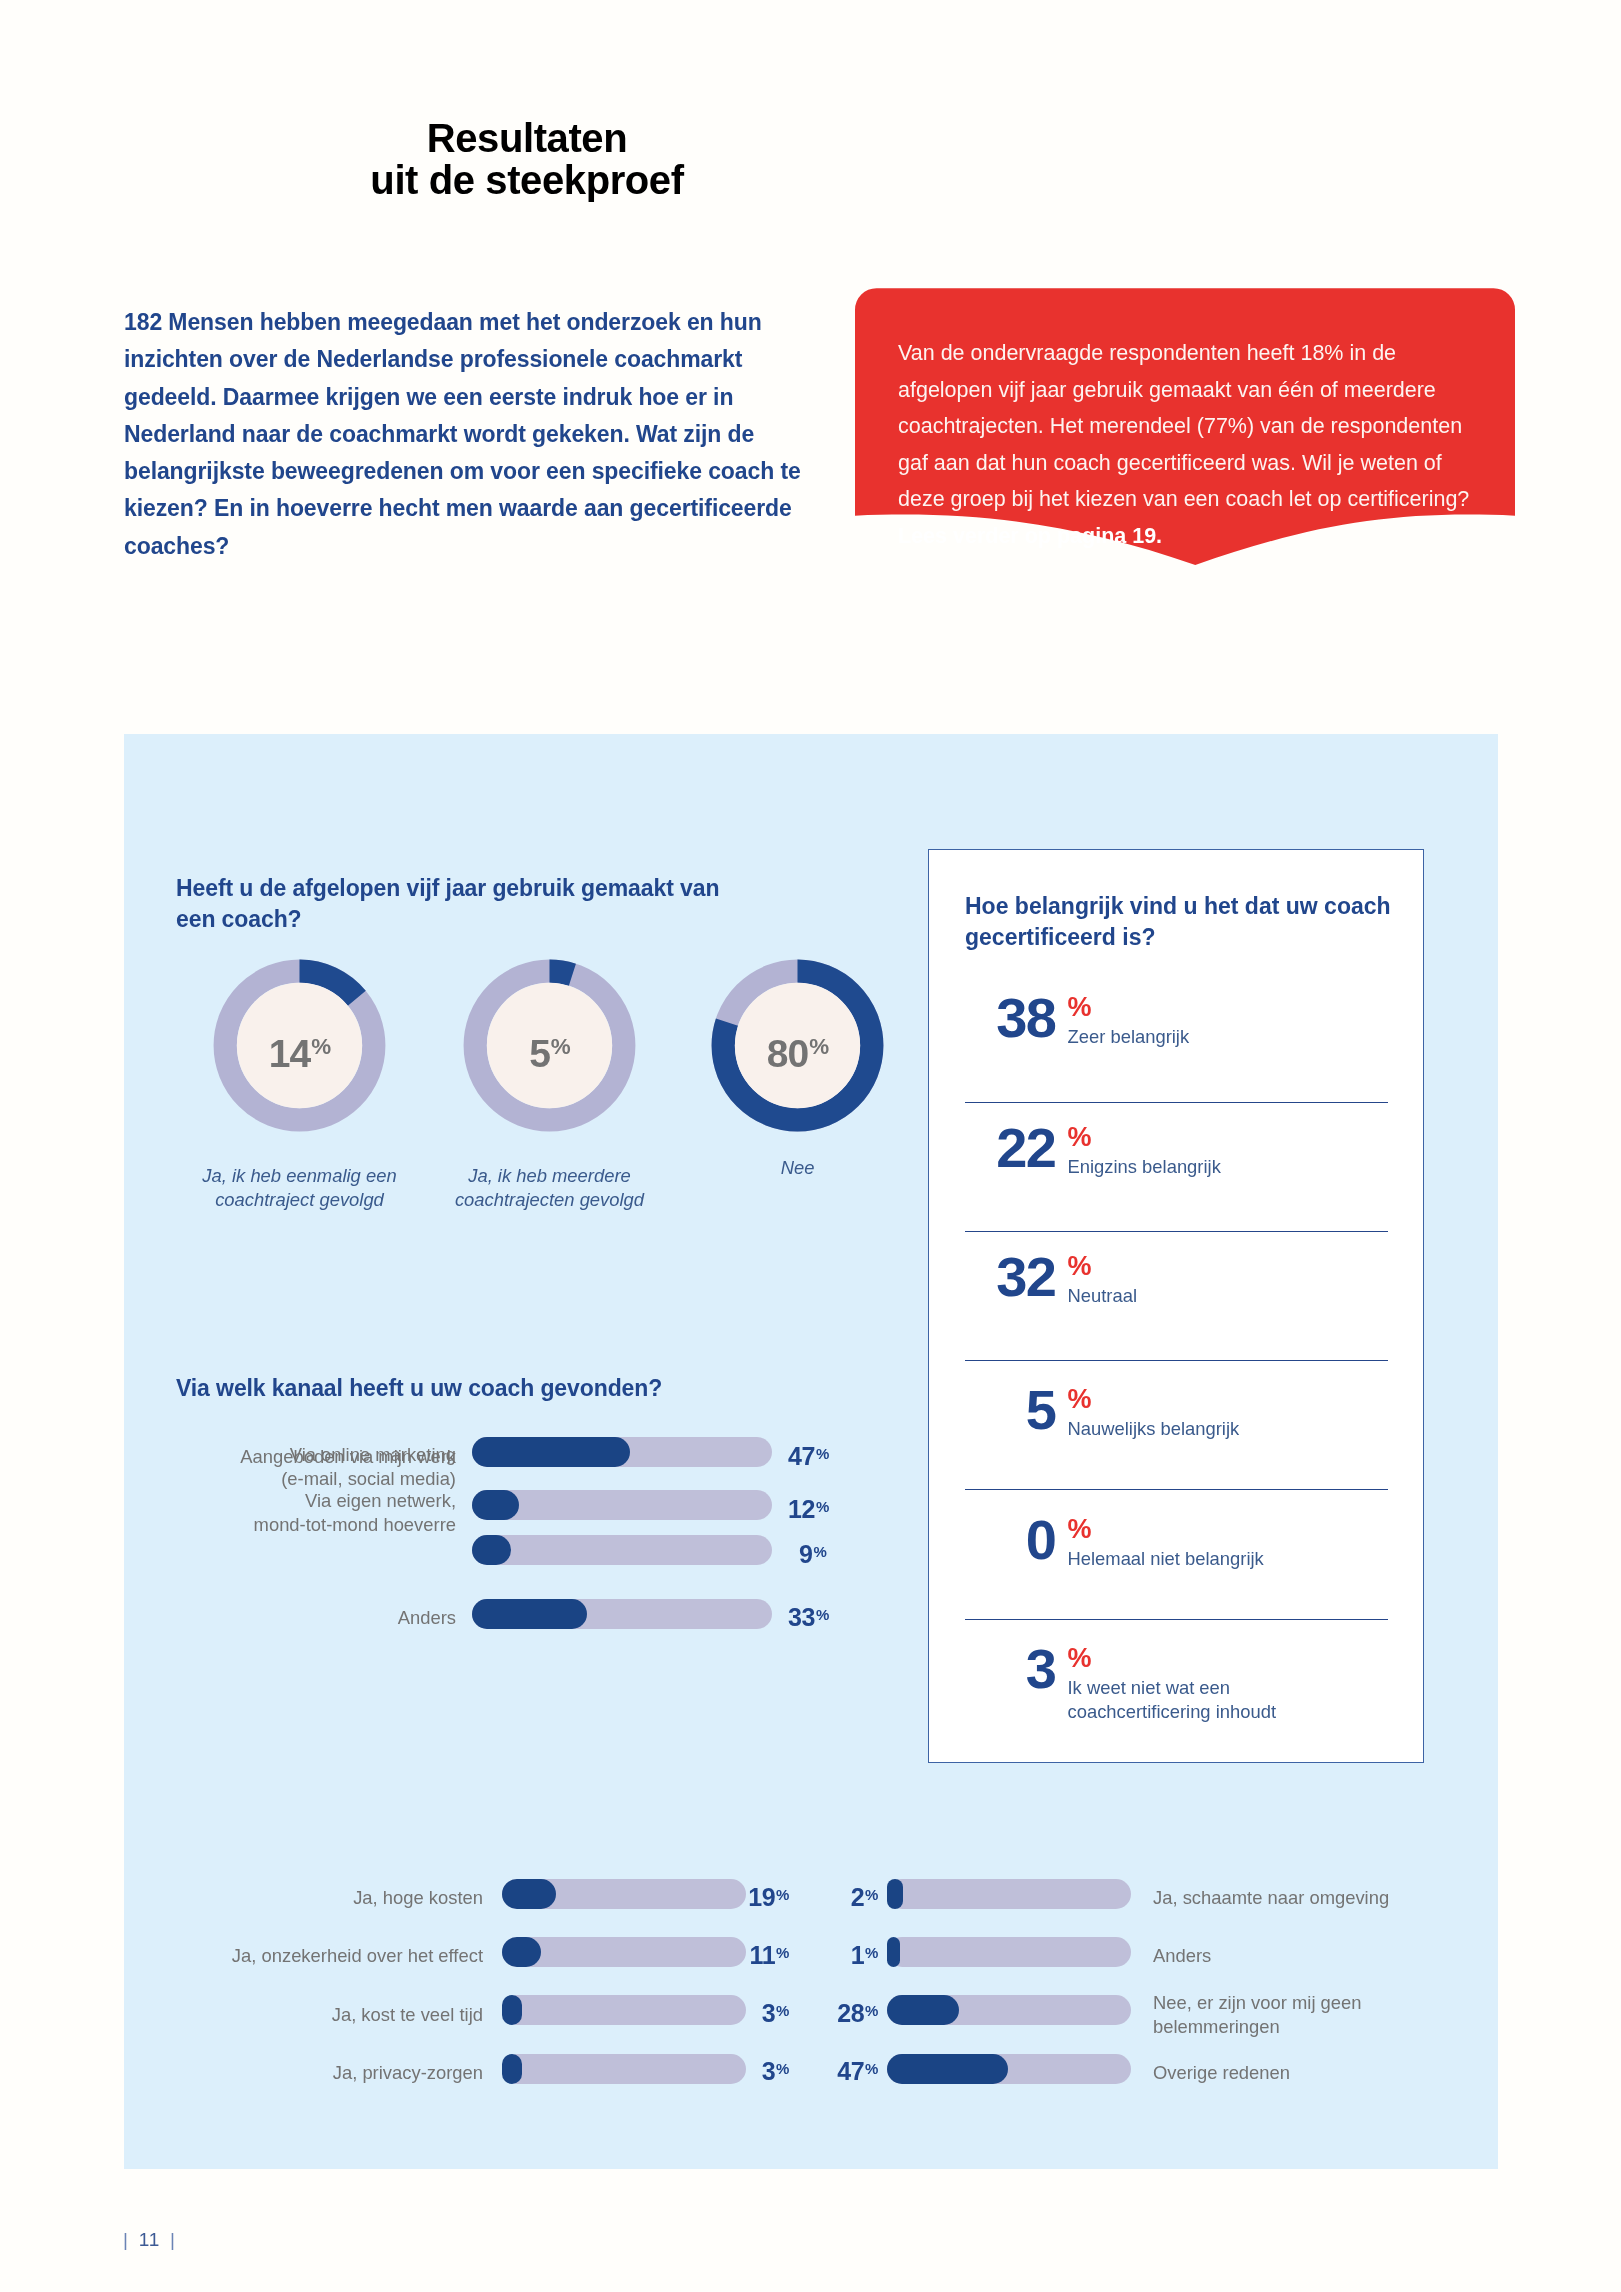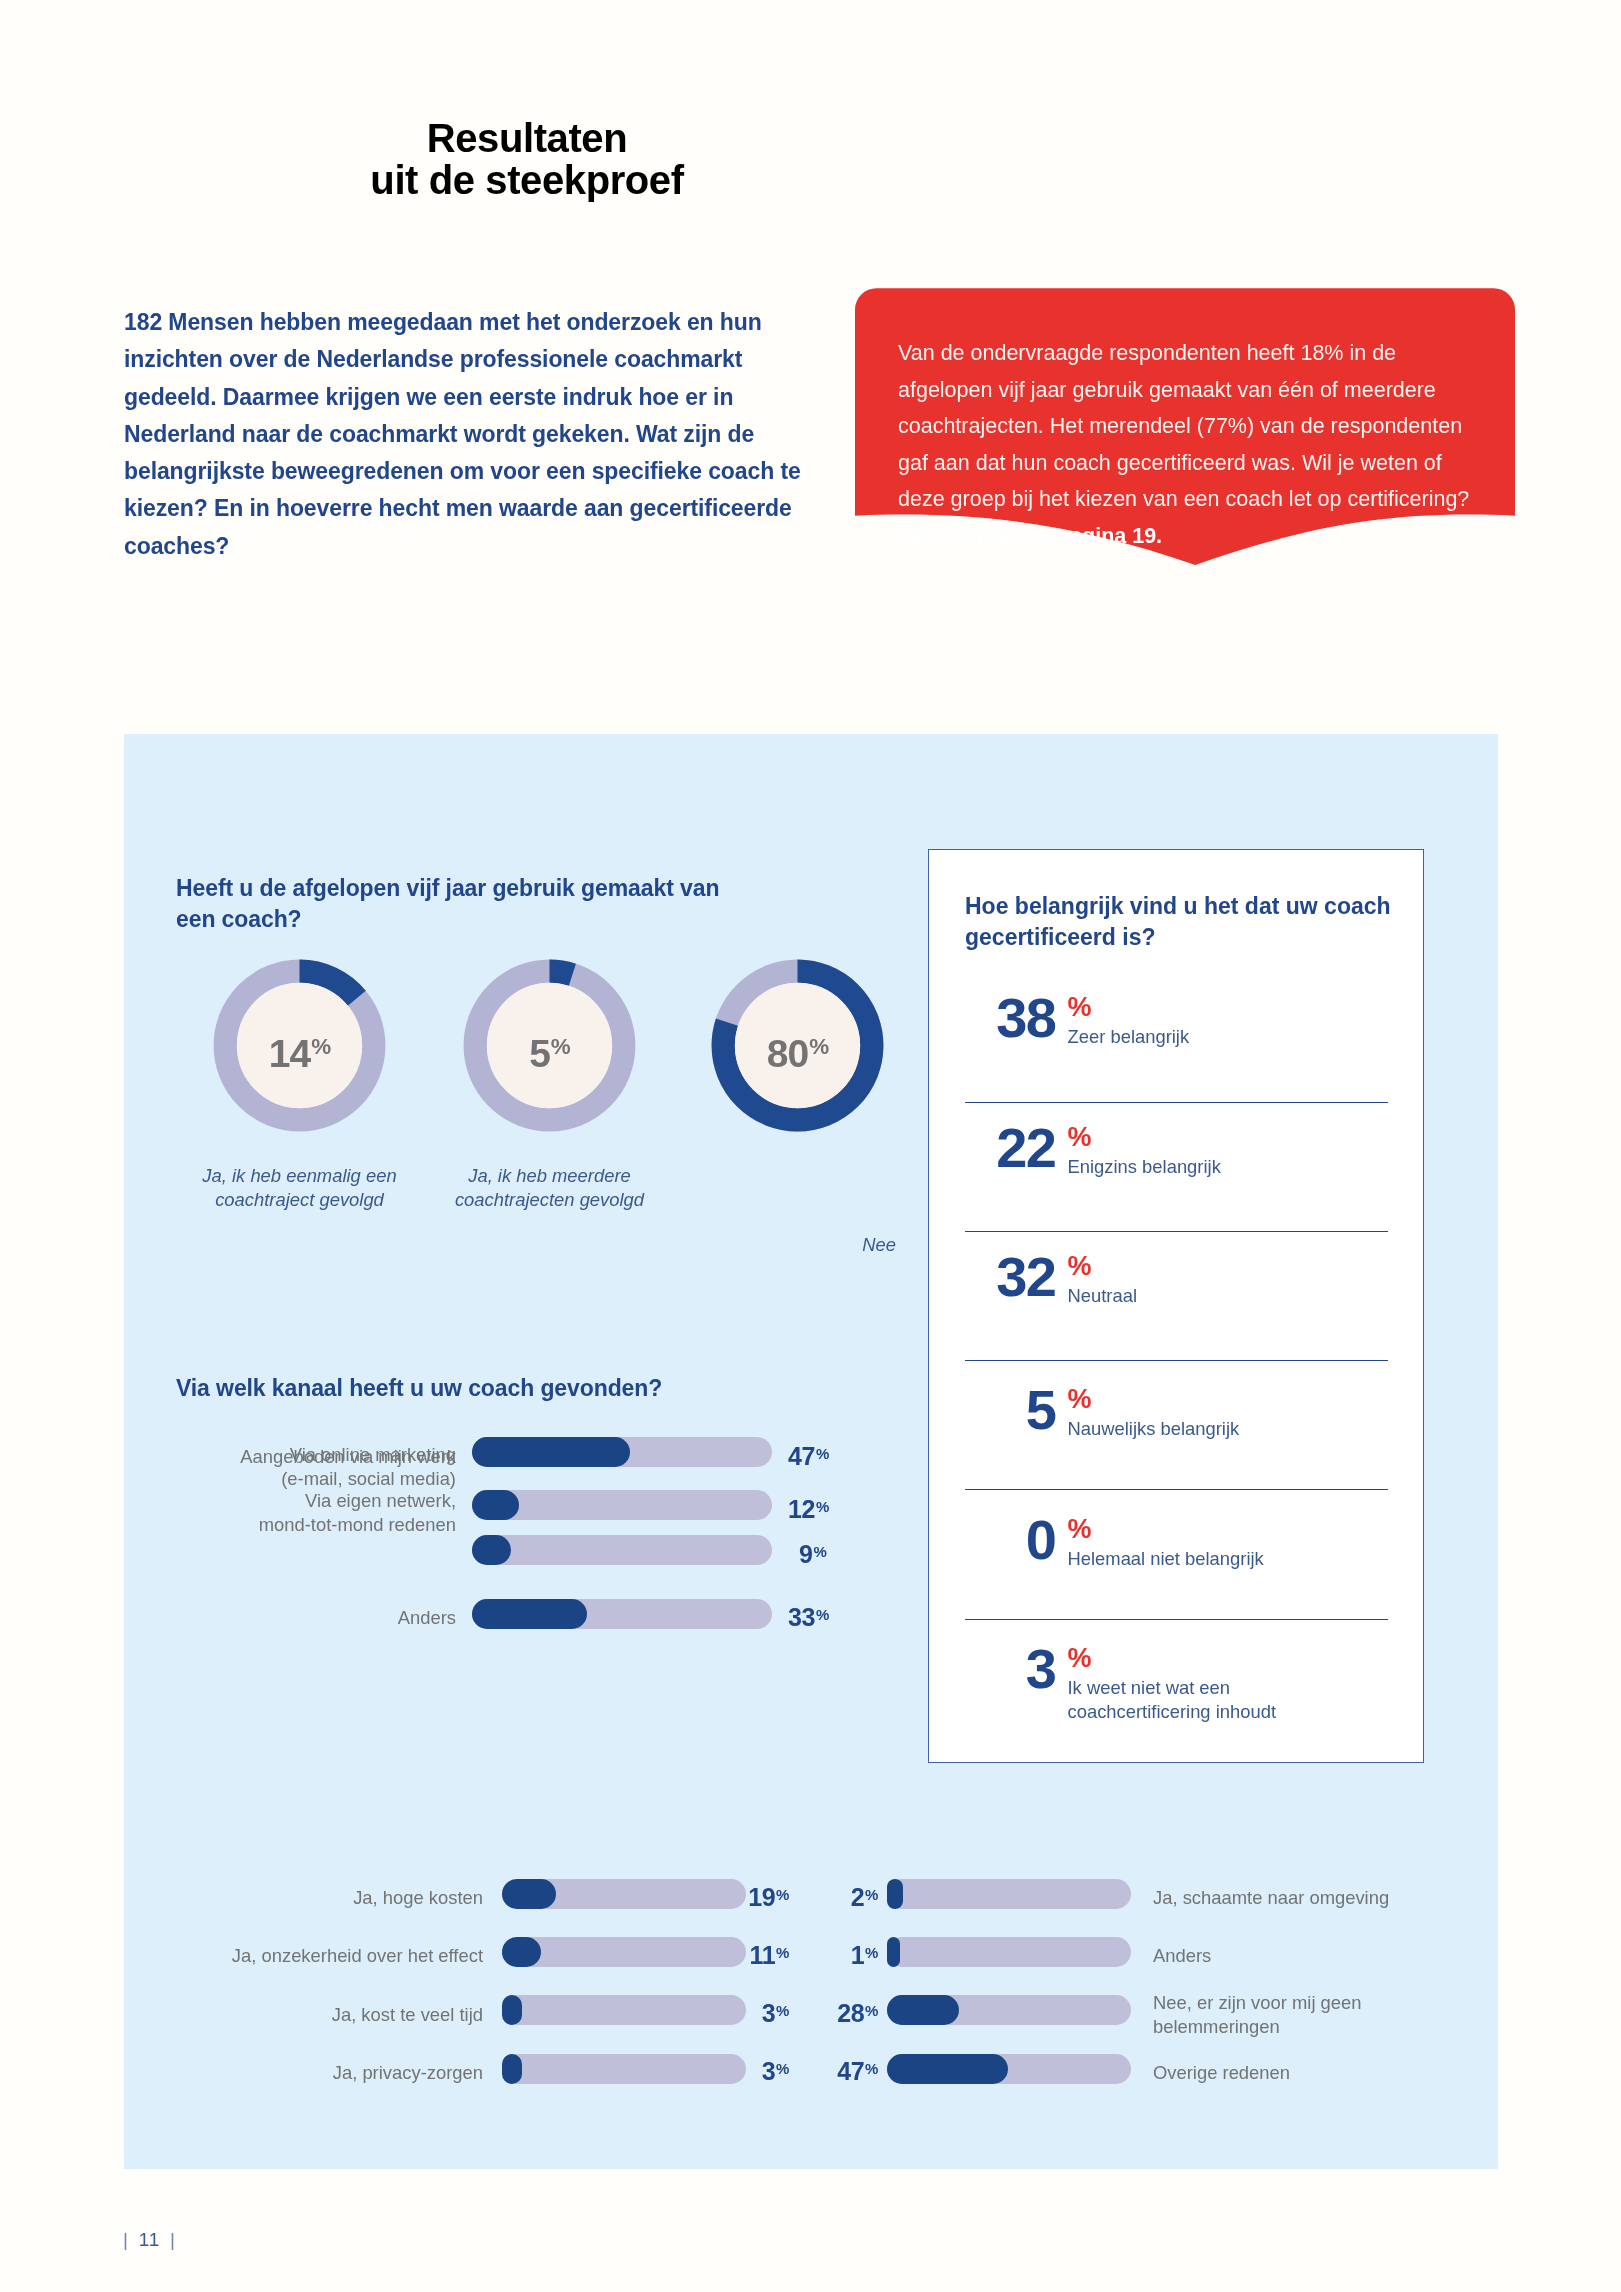--- a/index.html
+++ b/index.html
@@ -63,21 +63,21 @@
     display:flex;align-items:center;justify-content:center;
     color:#737373;font-weight:bold;font-size:39px;letter-spacing:-0.9px;
   }
   .donut .center-val .pct{font-size:22.4px;font-weight:bold;margin-left:0.9px;position:relative;top:-6.3px;}
   .donut-label{
     position:absolute;text-align:center;color:#3a5a8c;font-size:18.4px;
     line-height:1.30;width:197px;font-style:italic;
   }
   #dl-0{left:201px;top:1164px;}
   #dl-1{left:451px;top:1164px;}
-  #dl-2{left:699px;top:1233px;text-align:right;}
+  #dl-2{left:699px;top:1156px;}
 
   
   .certbox{
     position:absolute;left:928px;top:849px;width:496px;height:914px;
     background:#ffffff;border:1.3px solid #3d63a4;box-sizing:border-box;
   }
   .cert-title{
     position:absolute;left:965px;top:891px;width:430px;
     color:#21468c;font-weight:bold;font-size:23px;line-height:1.33;
   }
@@ -250,21 +250,21 @@
 
   <div class="bar-label" style="left:125px;top:1445px;width:331px;">Aangeboden via mijn werk</div>
   <div class="track" style="left:472px;top:1437px;width:300px;">
     <div class="fill" style="left:0;top:0;width:158px;"></div>
   </div>
   <div class="bar-val" style="left:788px;top:1442px;">
     <span>47</span><span class="s">%</span>
   </div>
 
   <div class="bar-label" style="left:125px;top:1489px;width:331px;white-space:pre-line;">Via eigen netwerk,
-mond-tot-mond redenen</div>
+mond-tot-mond hoeverre</div>
   <div class="track" style="left:472px;top:1490px;width:300px;">
     <div class="fill" style="left:0;top:0;width:47px;"></div>
   </div>
   <div class="bar-val" style="left:788px;top:1495px;">
     <span>12</span><span class="s">%</span>
   </div>
 
   <div class="bar-label" style="left:125px;top:1443px;width:331px;white-space:pre-line;">Via online marketing
 (e-mail, social media)</div>
   <div class="track" style="left:472px;top:1535px;width:300px;">

